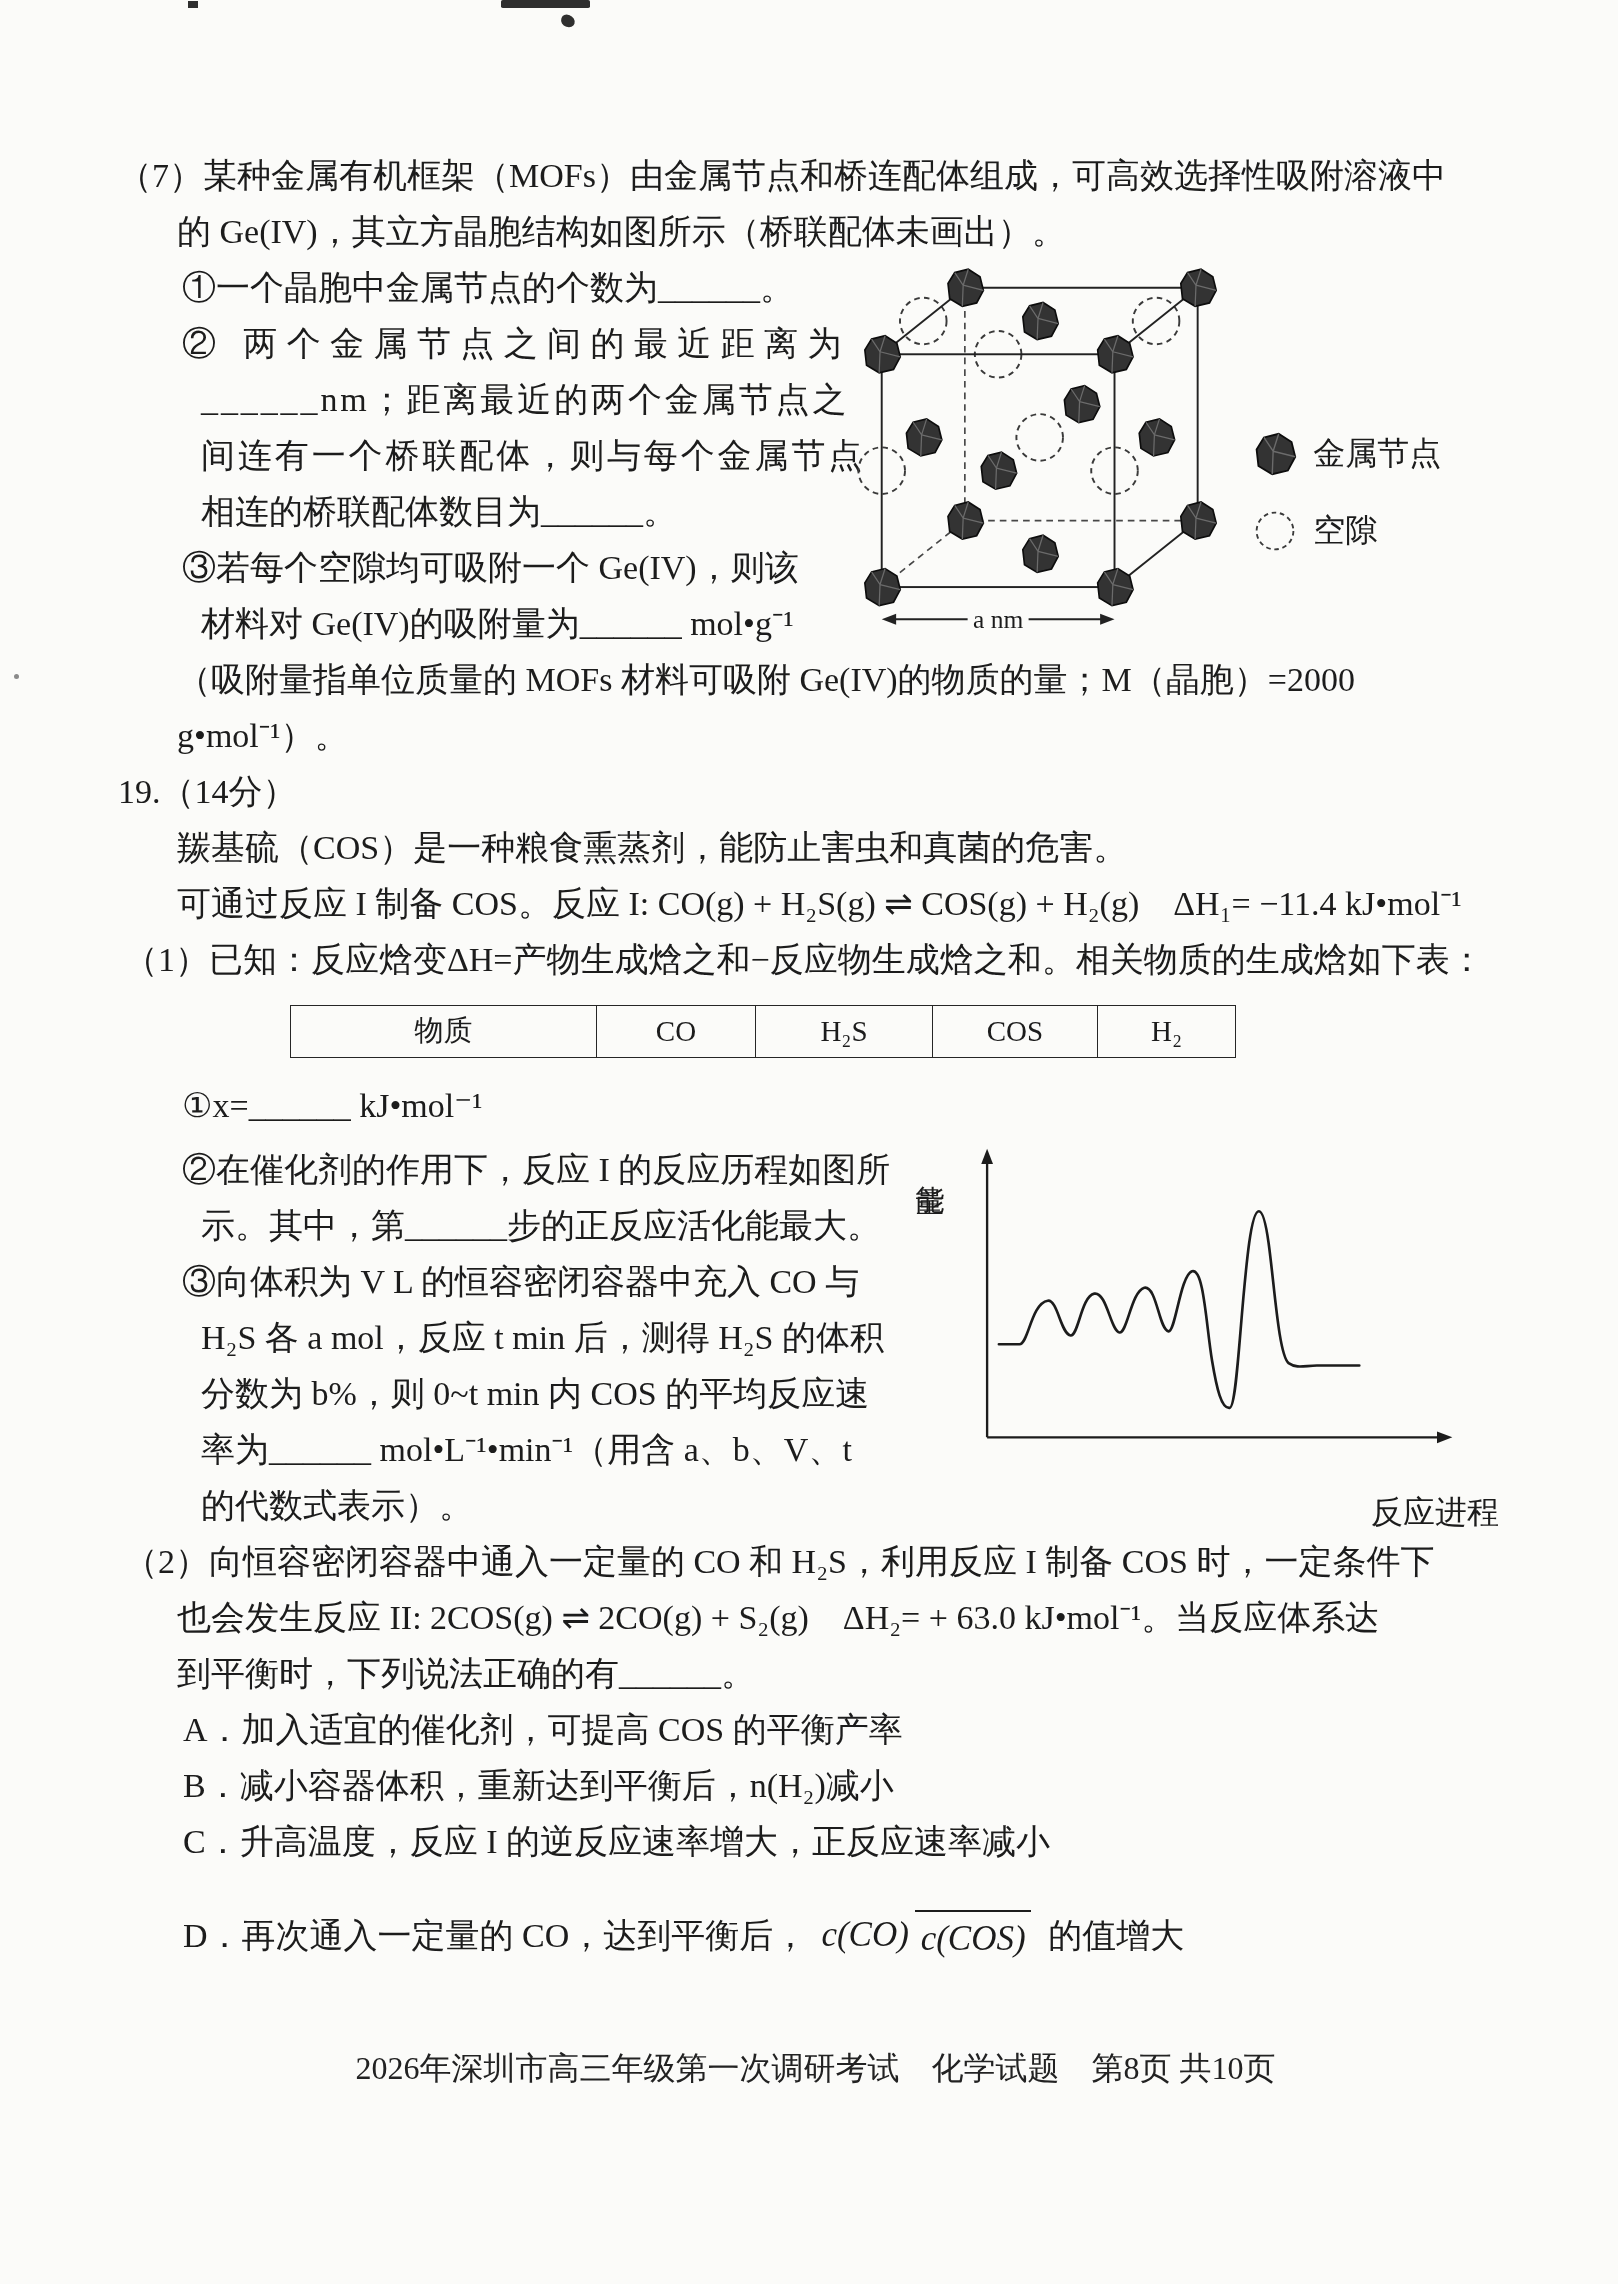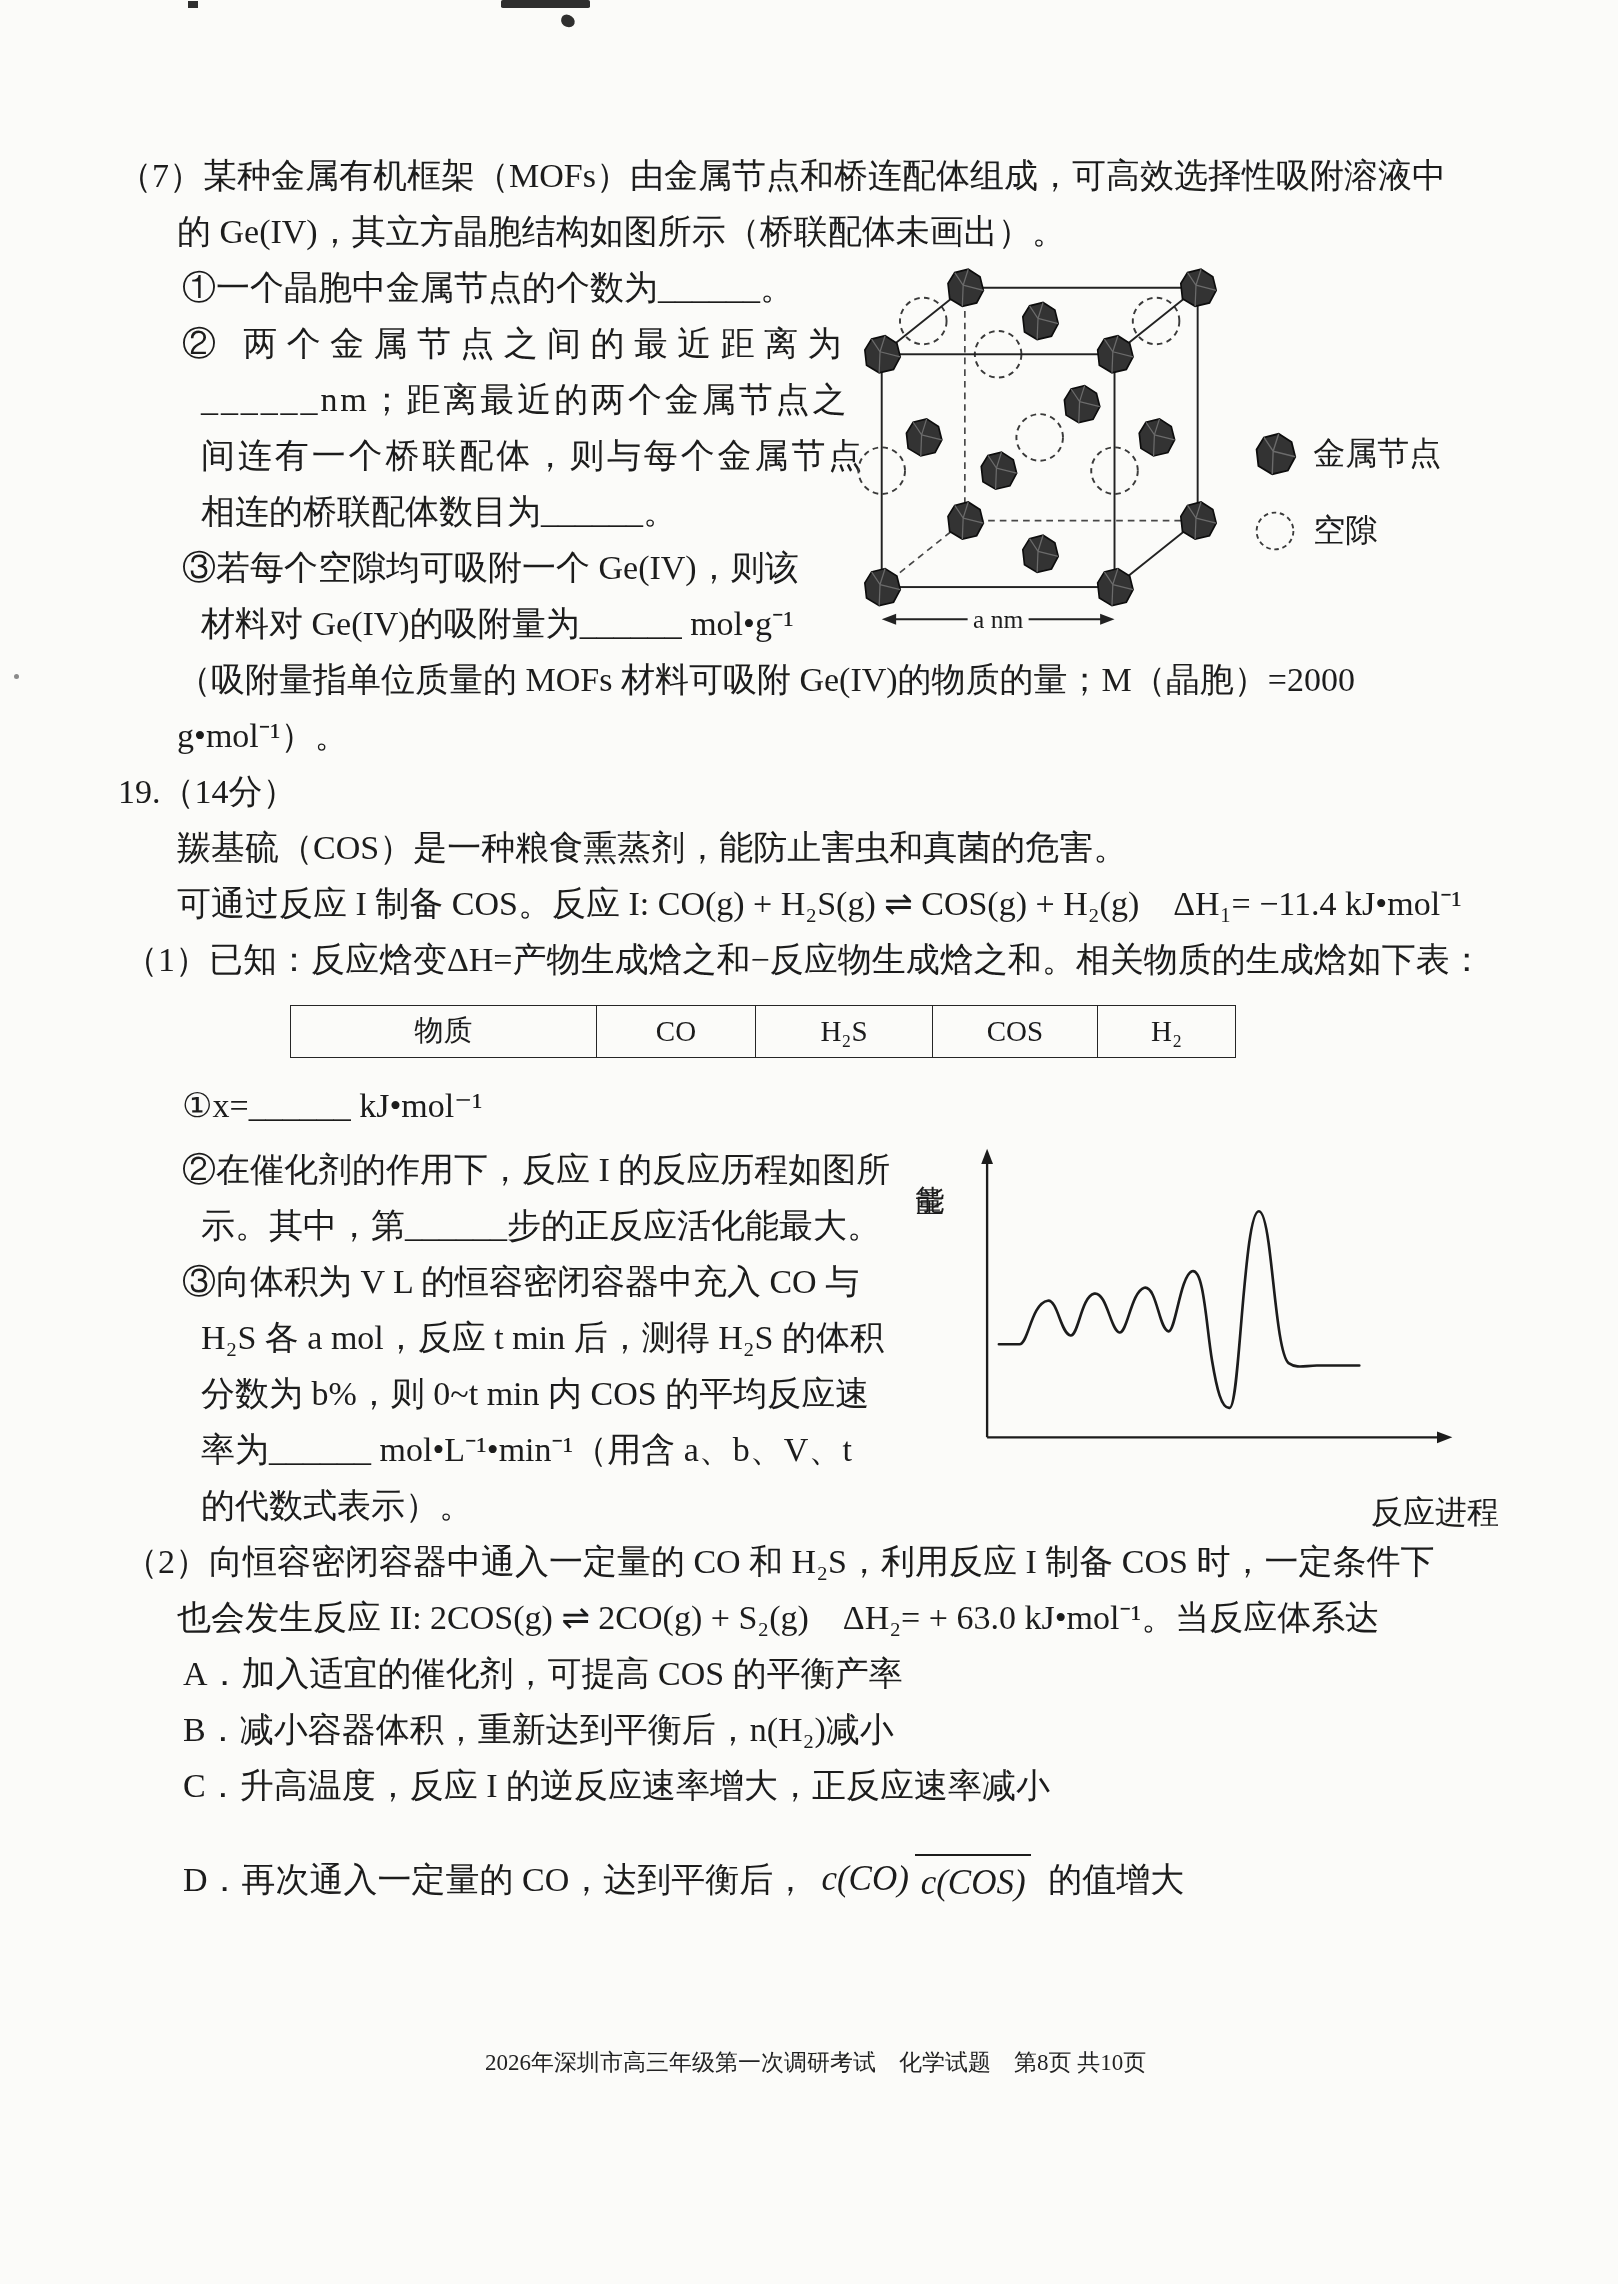--- a/index.html
+++ b/index.html
@@ -60,21 +60,21 @@
   }
   .energy-figure svg { position:absolute; left:33px; top:0; }
   .energy-figure .xlabel { position:absolute; right:14px; bottom:2.4px; font-size:32px; }
 
   .optionline { margin-left:65px; }
   .optd { margin-left:65px; height:92px; display:flex; align-items:center; line-height:1; white-space:pre-wrap;margin-top:20px; }
   .frac { display:inline-flex; align-items:center; margin:0 8.2px; font-style:italic; font-size:35px; line-height:1.3; }
   .frac .num { padding:0 5.9px 2.4px; }
   .frac .den { border-top:2.4px solid #1c1c1c; padding:3.5px 5.9px 0; }
 
-  .footer { position:absolute; left:12px; right:0; top:2047px; text-align:center; font-size:23px; color:#222; white-space:pre-wrap; }
+  .footer { position:absolute; left:12px; right:0; top:2047px; text-align:center; font-size:32px; color:#222; white-space:pre-wrap; }
 </style>
 </head>
 <body>
 
 <div class="page">
 
   <div class="artifact a1"></div>
   <div class="artifact a2"></div>
   <div class="artifact a3"></div>
   <div class="artifact a4"></div>
@@ -240,20 +240,21 @@
                      C 568 262 575 380 592 394
                      C 606 404 620 398 640 398
                      H 712" fill="none" stroke="#1c1c1c" stroke-width="4.5" stroke-linejoin="round" stroke-linecap="round"></path>
           </svg>
           <div class="xlabel">反应进程</div>
         </figure>
       </div>
 
       <div class="line indent-half">（2）向恒容密闭容器中通入一定量的 CO 和 H₂S，利用反应 I 制备 COS 时，一定条件下</div>
       <div class="line indent1">也会发生反应 II: 2COS(g) ⇌ 2CO(g) + S₂(g)    ΔH₂= + 63.0 kJ•mol⁻¹。当反应体系达</div>
+      <div class="line indent1">到平衡时，下列说法正确的有______。</div>
 
       <div class="line optionline">A．加入适宜的催化剂，可提高 COS 的平衡产率</div>
       <div class="line optionline">B．减小容器体积，重新达到平衡后，n(H₂)减小</div>
       <div class="line optionline">C．升高温度，反应 I 的逆反应速率增大，正反应速率减小</div>
 
       <div class="optd">
         <span>D．再次通入一定量的 CO，达到平衡后，</span>
         <span class="frac">
           <span class="num">c(CO)</span>
           <span class="den">c(COS)</span>

